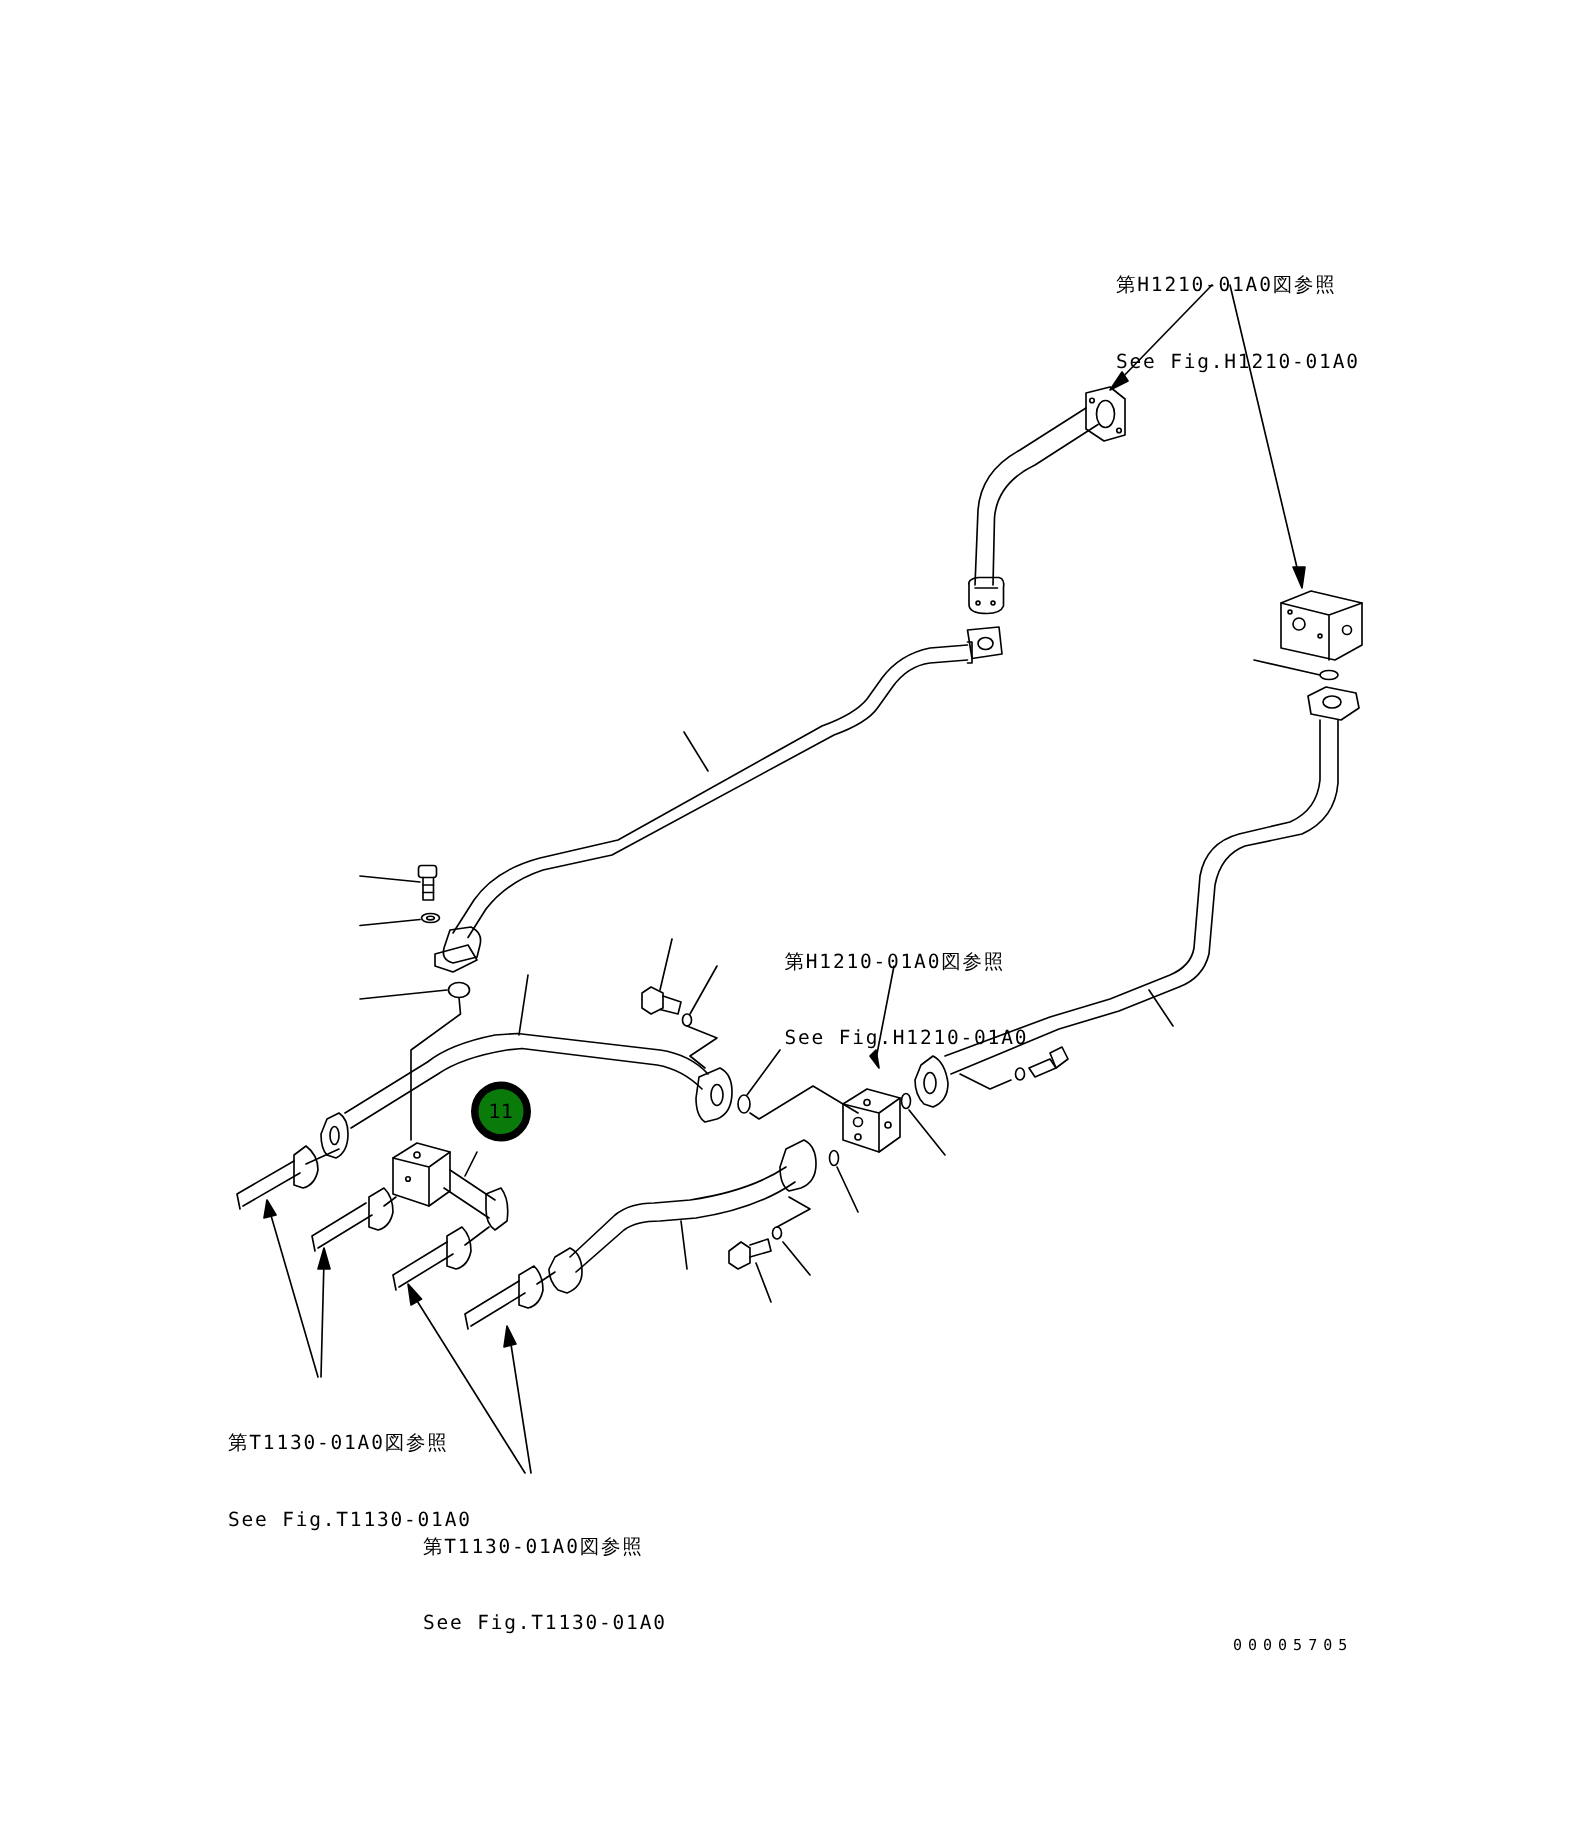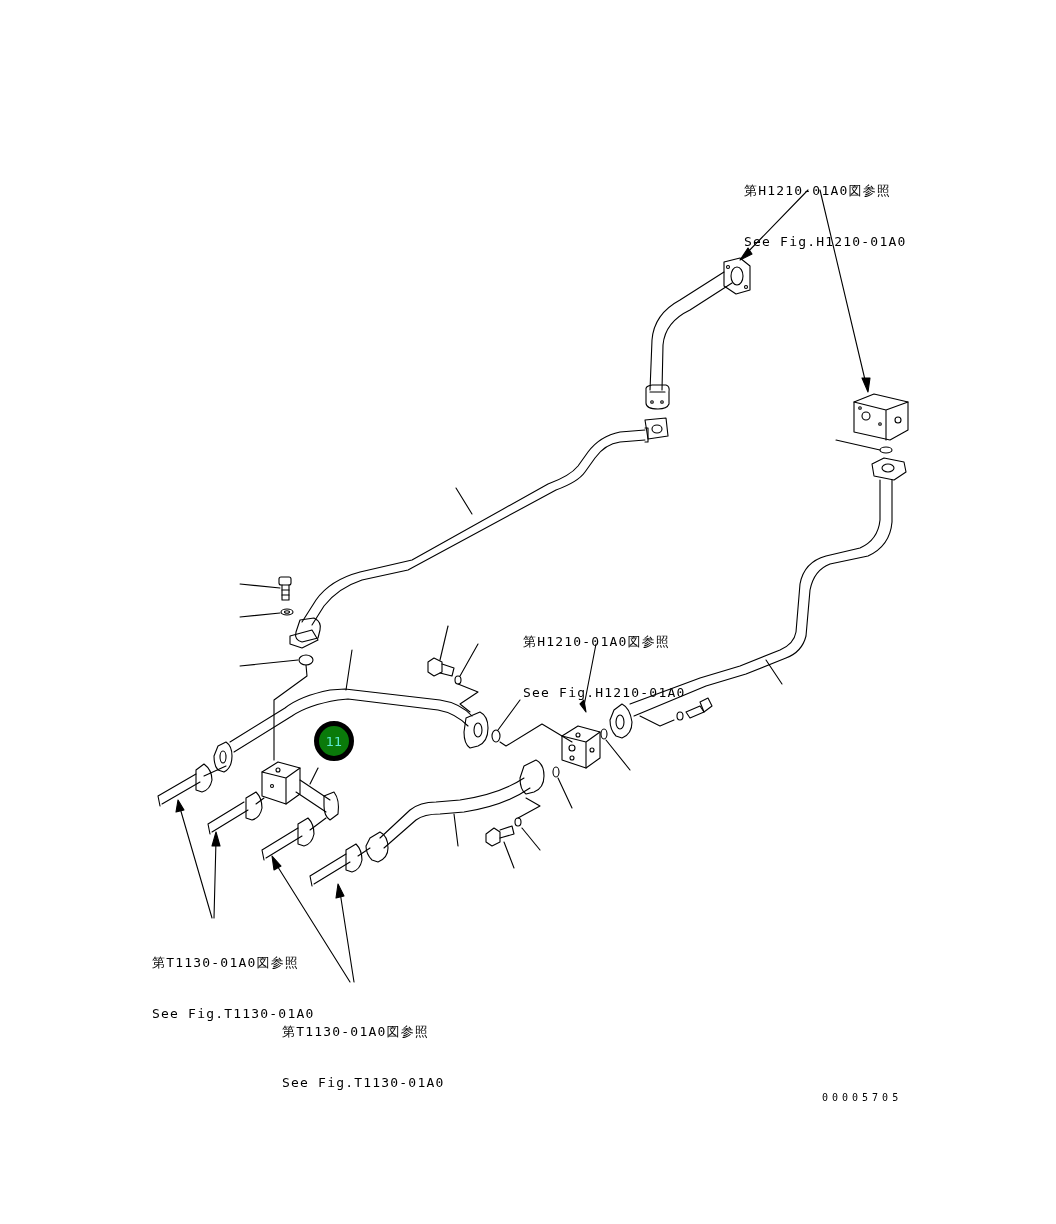--- a/index.html
+++ b/index.html
@@ -26,21 +26,21 @@
     }
     .callout-badge {
       position: absolute;
       left: 314px; top: 721px;
       width: 30px; height: 30px;
       border-radius: 50%;
       border: 5px solid #000;
       display: flex; align-items: center; justify-content: center;
       font-family: "DejaVu Sans", sans-serif;
       font-size: 13px;
-      color: #5eead4;
+      color: #000000;
       cursor: pointer;
     }
   </style>
 </head>
 <body>
 
 <div class="canvas">
 
   <svg class="drawing" width="1056" height="1224" viewBox="0 0 1056 1224" fill="none" stroke="#000" stroke-width="1.1" stroke-linejoin="round" stroke-linecap="round">
 

